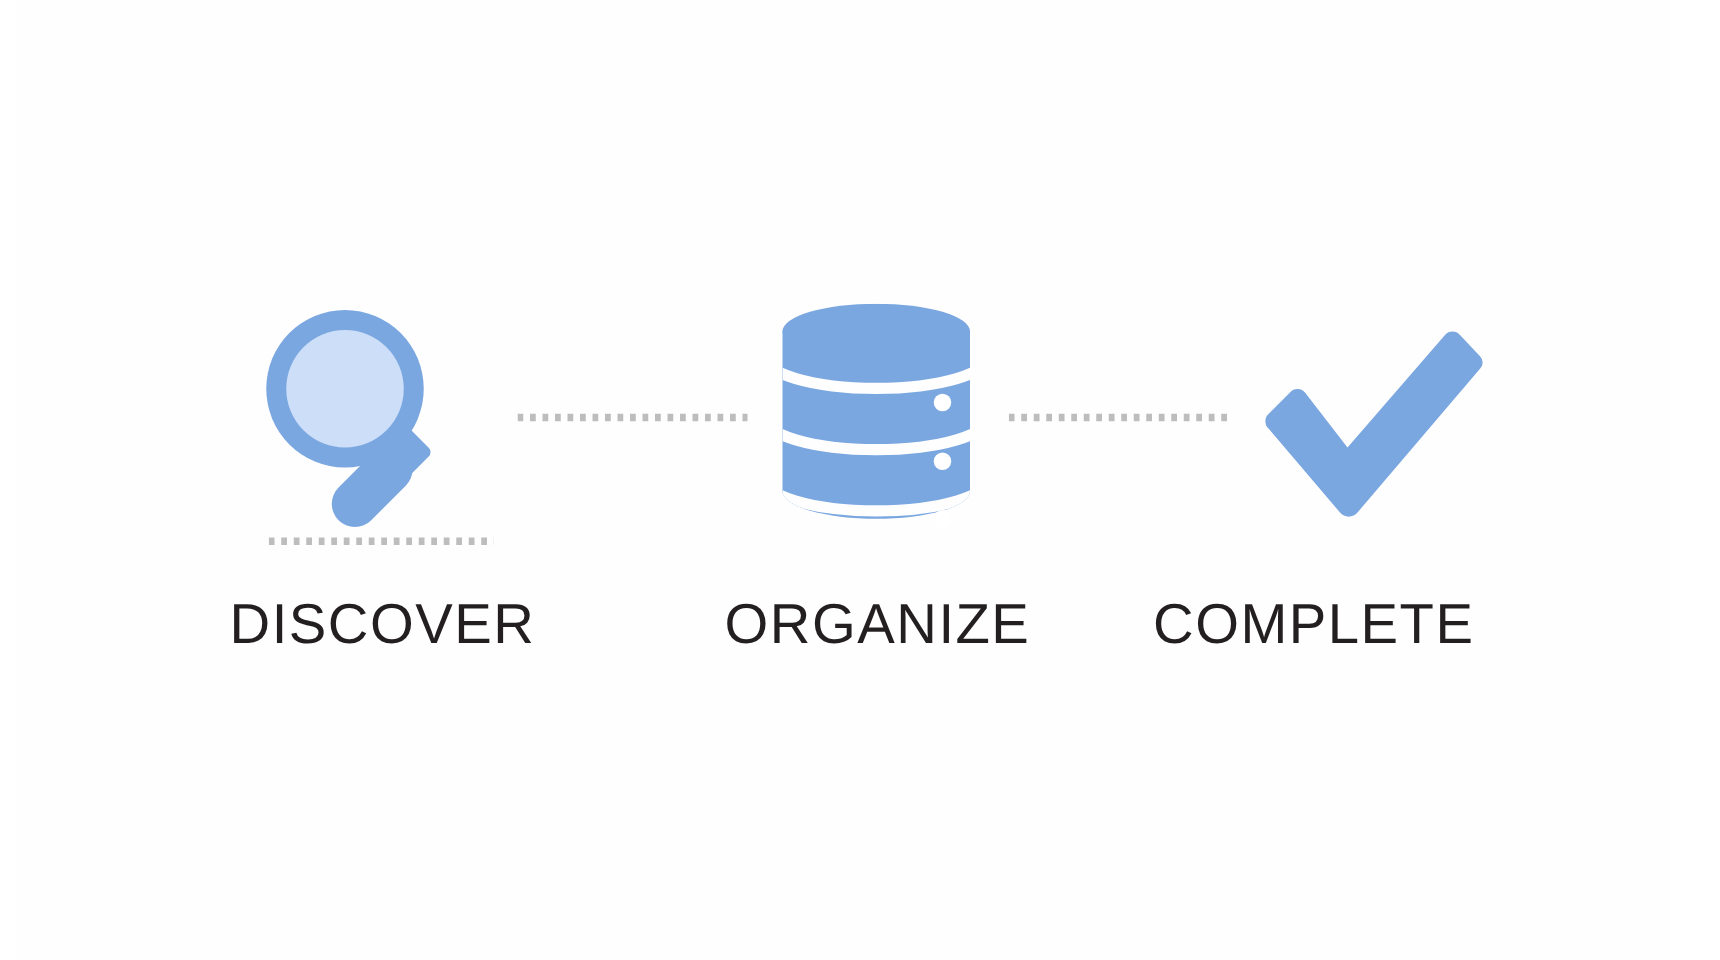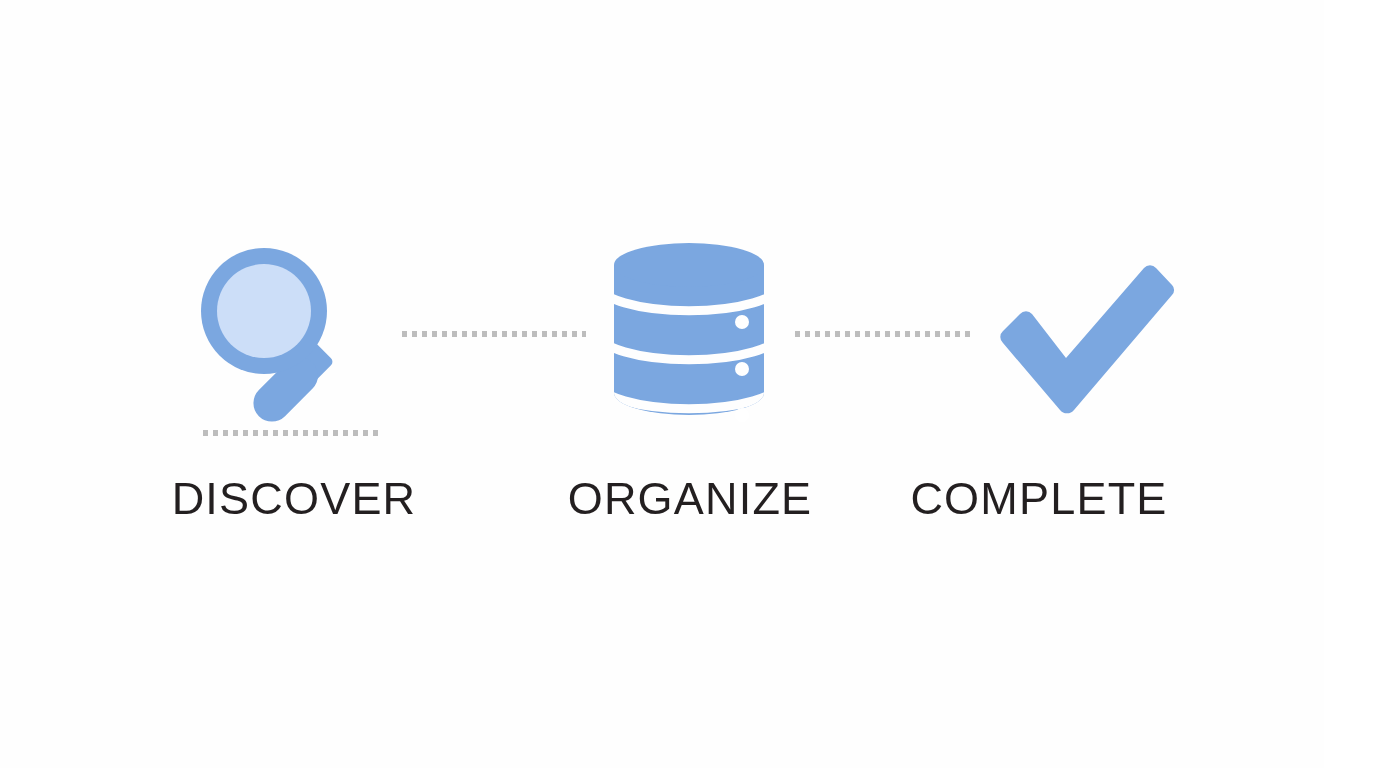--- a/index.html
+++ b/index.html
@@ -13,20 +13,21 @@
     height: 768px;
     overflow: hidden;
     font-family: "Liberation Sans", sans-serif;
   }
 
   #canvas {
     position: relative;
     width: 1324px;
     height: 768px;
     background: #fefefe;
+    margin-left: 12px;
   }
 
   
   .step {
     position: absolute;
     top: 0;
     height: 768px;
     width: 0;
   }
 

